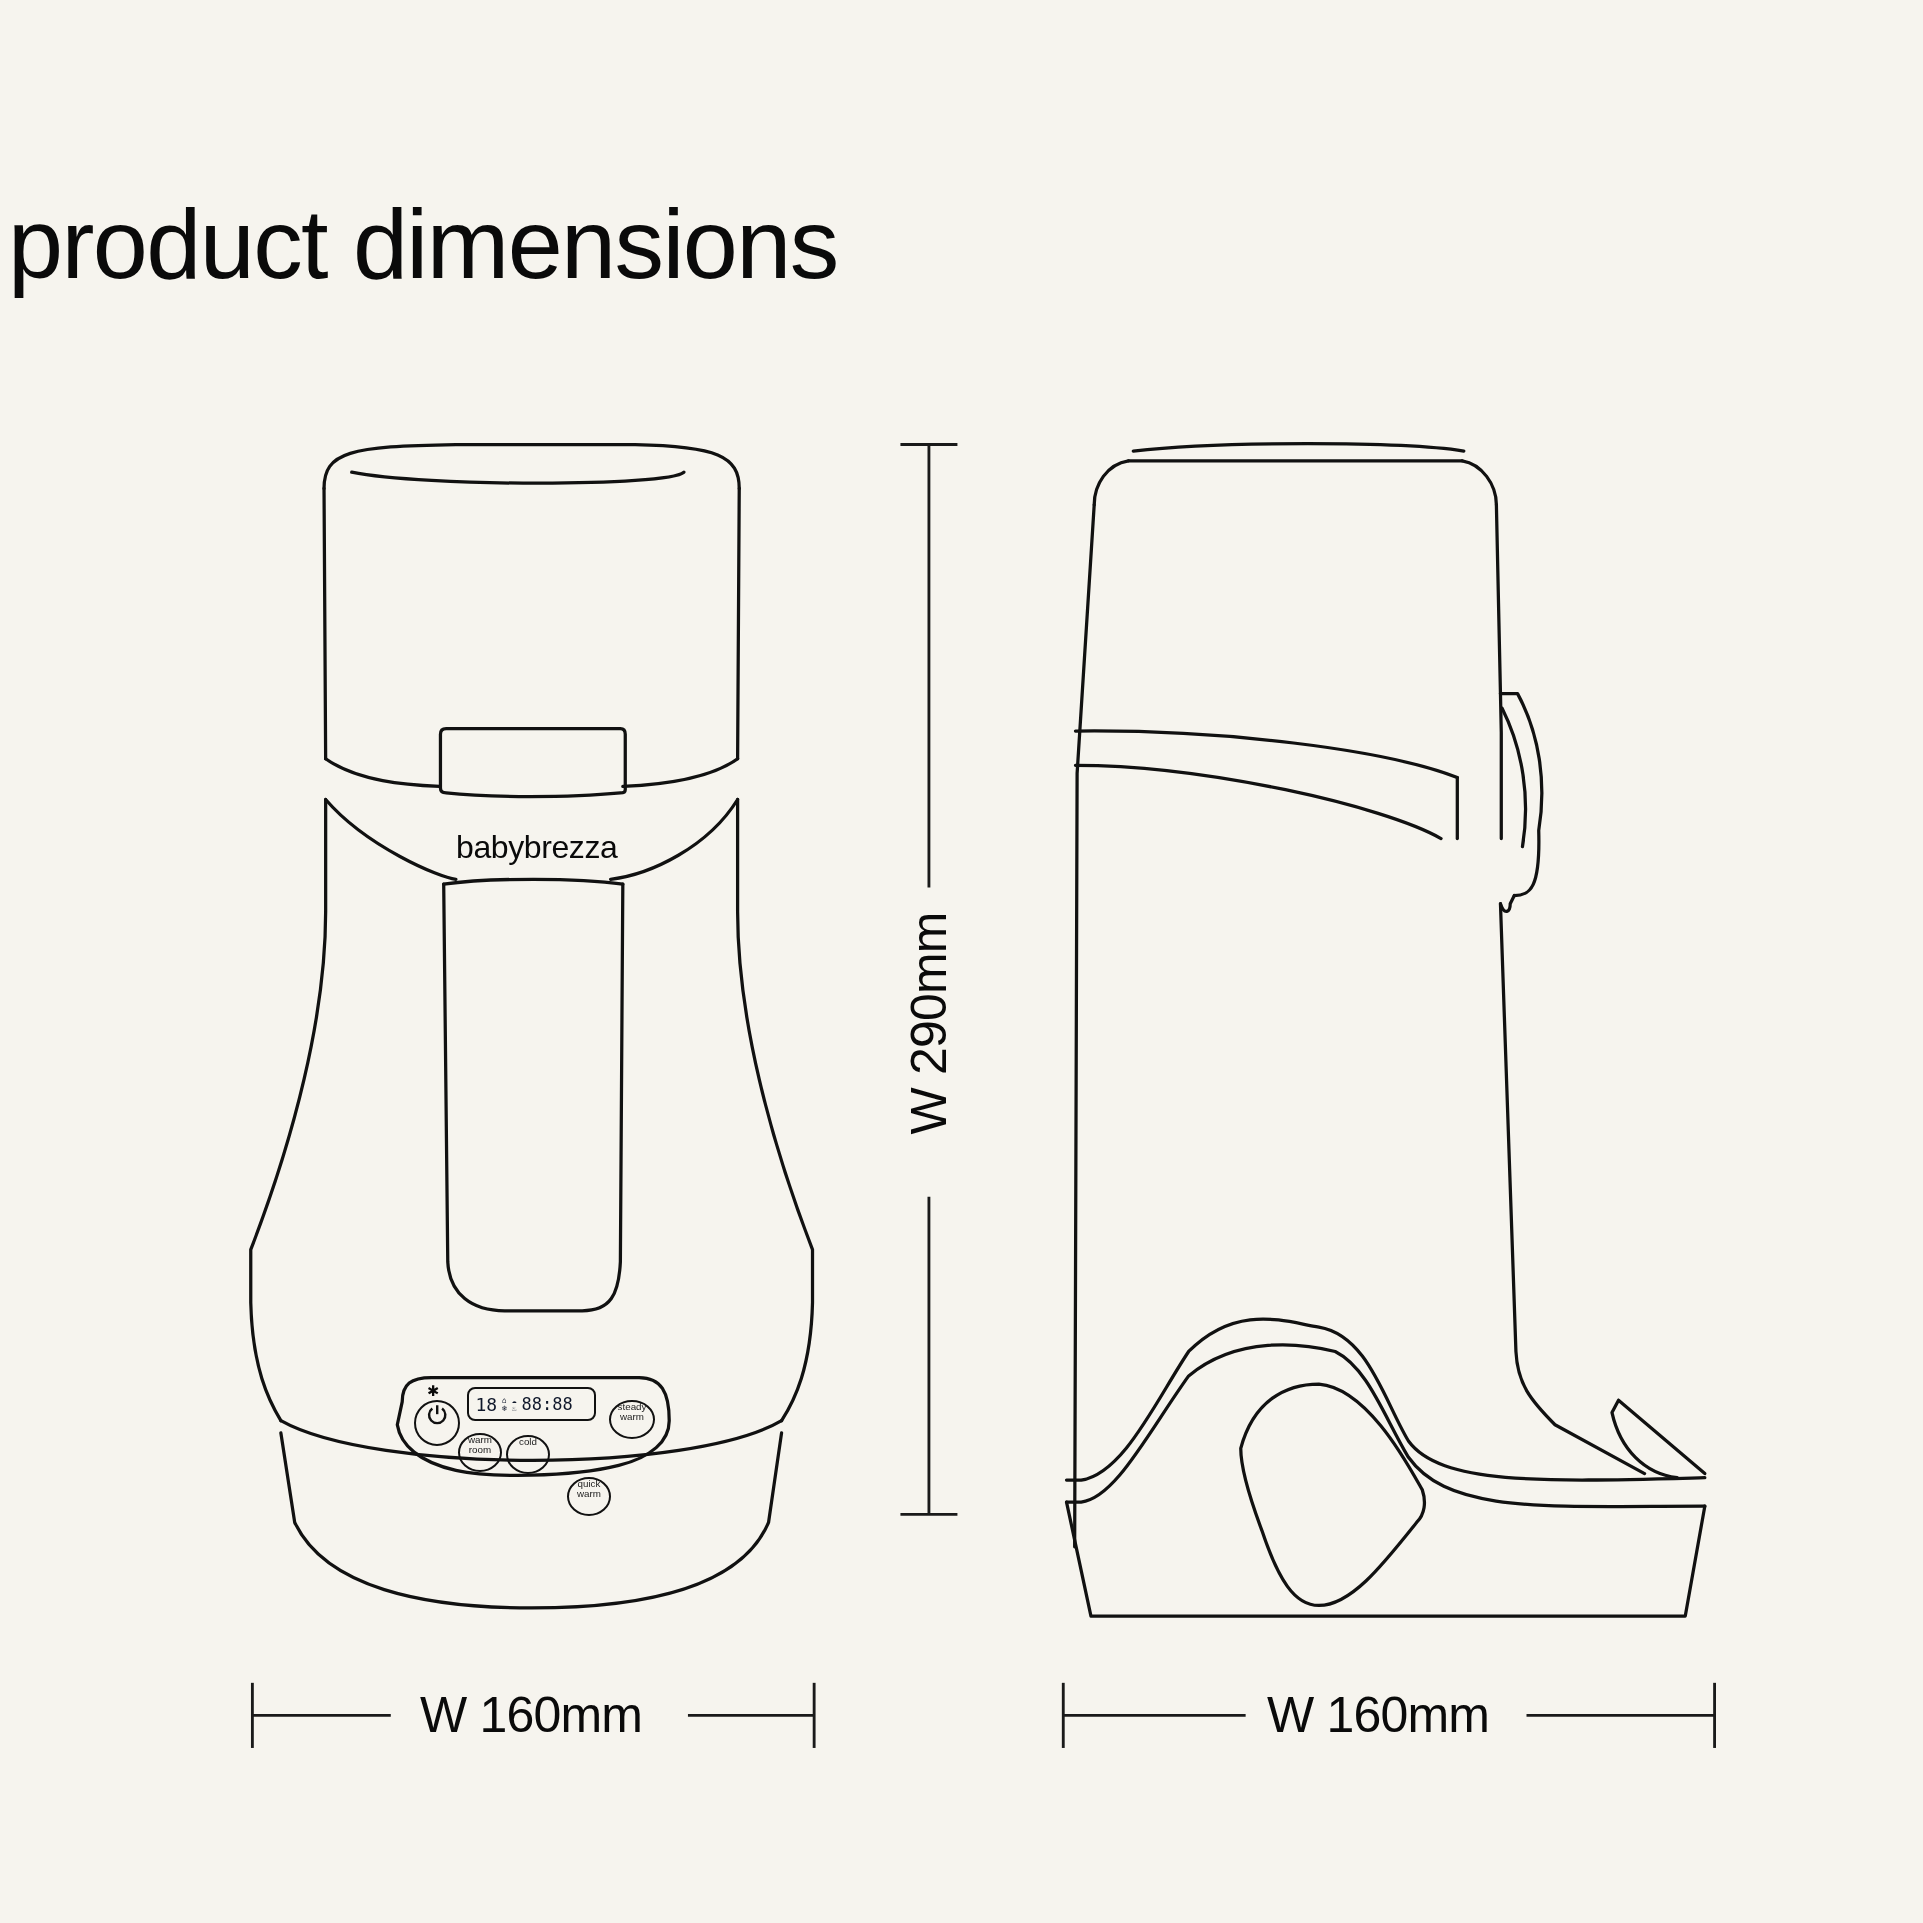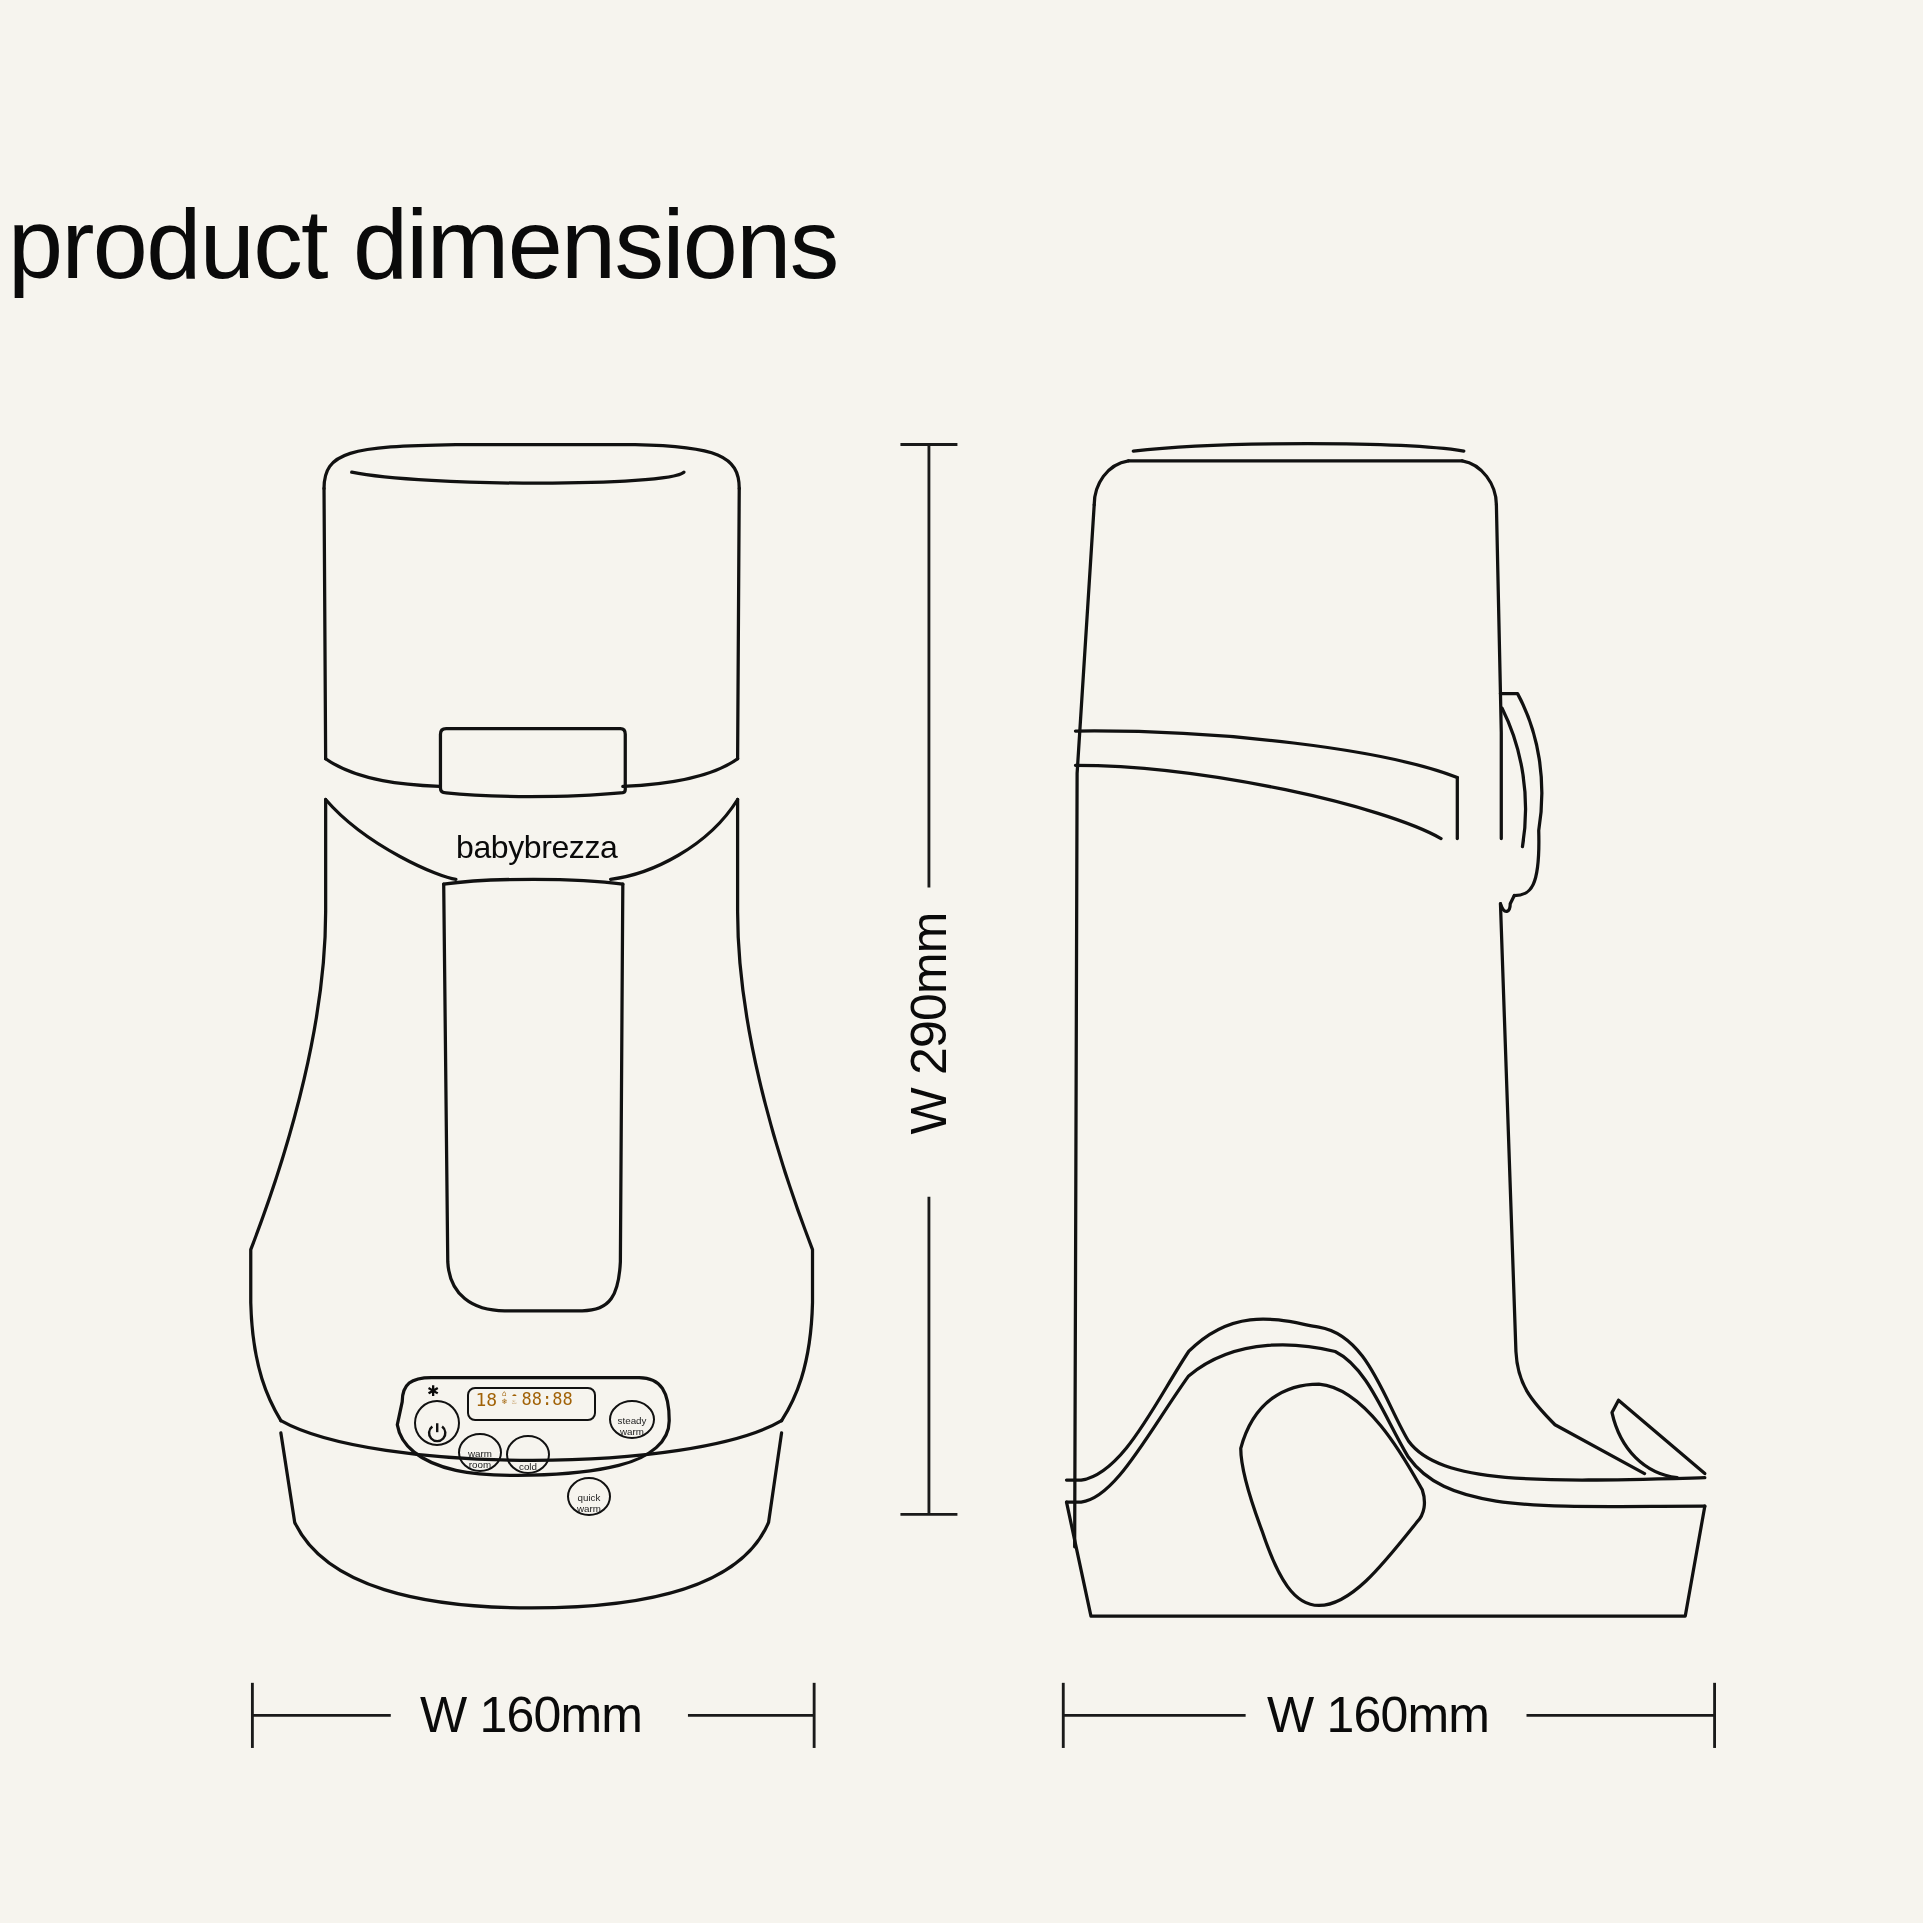--- a/index.html
+++ b/index.html
@@ -42,37 +42,37 @@
       position: absolute;
       font-size: 32px;
       font-weight: 400;
       letter-spacing: -0.4px;
       white-space: nowrap;
     }
     .panel-btn {
       position: absolute;
       border: 2.4px solid #111;
       border-radius: 50%;
-      display: flex; align-items: flex-end; justify-content: center;
+      display: flex; align-items: flex-start; justify-content: center;
       text-align: center;
       font-size: 9.8px;
       line-height: 1.05;
       color: #222;
       box-sizing: border-box;
       background: transparent;
     }
     .lcd {
       position: absolute;
       border: 2.4px solid #111;
       border-radius: 8.1px;
       box-sizing: border-box;
-      display: flex; align-items: flex-start;
+      display: flex; align-items: center;
       font-family: "DejaVu Sans Mono", monospace;
       font-size: 23px;
-      color: #a16207;
+      color: #0f172a;
       padding: 0 6.5px;
       gap: 4.9px;
     }
     .lcd .icons { display: flex; flex-direction: column; font-size: 8.1px; line-height: 1; align-items: center; }
     .bt {
       position: absolute;
       font-size: 14.7px;
       line-height: 1;
     }
   </style>

